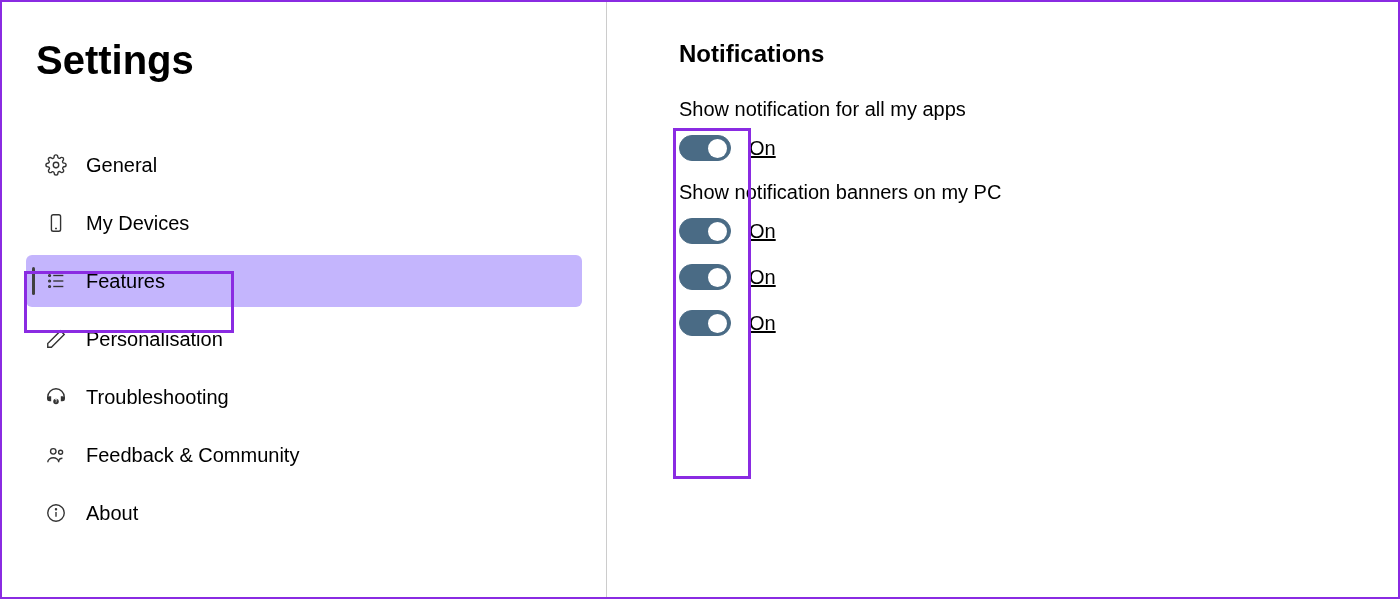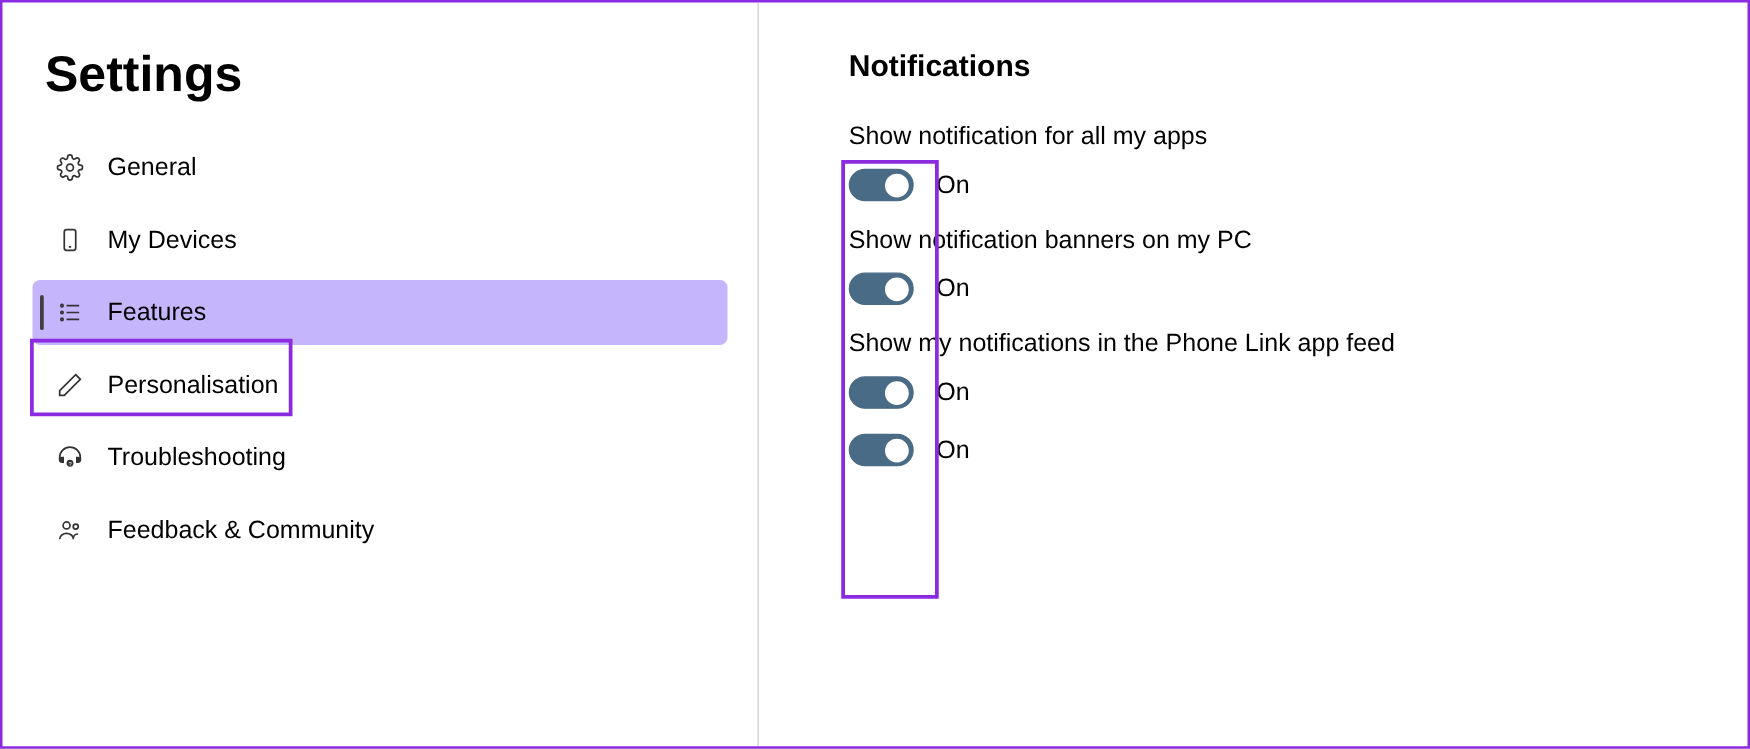--- a/index.html
+++ b/index.html
@@ -19,21 +19,21 @@
     .sidebar {
       width: 605px;
       border-right: 1px solid #ccc;
       padding: 36px 20px 20px 20px;
     }
     .page-title {
       font-size: 40px;
       font-weight: 600;
       color: #000;
       margin-left: 14px;
-      margin-bottom: 25px;
+      margin-bottom: 56px;
     }
     .nav-item {
       display: flex;
       align-items: center;
       padding: 14px 18px;
       margin: 6px 4px;
       cursor: pointer;
       border-radius: 6px;
       font-size: 20px;
       color: #000;
@@ -102,20 +102,21 @@
     .setting-label {
       font-size: 20px;
       color: #000;
       margin-bottom: 14px;
     }
     .toggle-row {
       display: flex;
       align-items: center;
       gap: 18px;
       margin-bottom: 18px;
+      text-decoration: underline;
     }
     .toggle {
       width: 52px;
       height: 26px;
       border-radius: 14px;
       background: #4a6b85;
       border: 1px solid #4a6b85;
       position: relative;
       cursor: pointer;
       flex-shrink: 0;
@@ -202,20 +203,30 @@
       <svg viewBox="0 0 24 24">
           <circle cx="9" cy="8" r="3"></circle>
           <circle cx="17" cy="9" r="2.2"></circle>
           <path d="M3 20c0-3 3-5 6-5s6 2 6 5"></path>
           <path d="M15 19c0-2 1.8-3.5 4-3.5"></path>
         </svg>
     </span>
     <span>Feedback &amp; Community</span>
   </div>
 
+  <div class="nav-item">
+    <span class="icon">
+      <svg viewBox="0 0 24 24">
+          <circle cx="12" cy="12" r="9"></circle>
+          <line x1="12" y1="11" x2="12" y2="16"></line>
+          <circle cx="12" cy="8" r="0.6" fill="#333"></circle>
+        </svg>
+    </span>
+    <span>About</span>
+  </div>
 </div>
 
 <div class="main">
   <h2 class="section-title">Notifications</h2>
 
   <div class="setting-row">
     <div class="setting-label">Show notification for all my apps</div>
     <div class="toggle-row">
       <div class="toggle"></div>
       <span class="toggle-state">On</span>
@@ -224,21 +235,20 @@
 
   <div class="setting-row">
     <div class="setting-label">Show notification banners on my PC</div>
     <div class="toggle-row">
       <div class="toggle"></div>
       <span class="toggle-state">On</span>
     </div>
   </div>
 
   <div class="setting-row">
-    <div class="setting-label">Show my notifications in the Phone Link app feed</div>
     <div class="toggle-row">
       <div class="toggle"></div>
       <span class="toggle-state">On</span>
     </div>
   </div>
 
   <div class="setting-row">
     <div class="toggle-row">
       <div class="toggle"></div>
       <span class="toggle-state">On</span>

